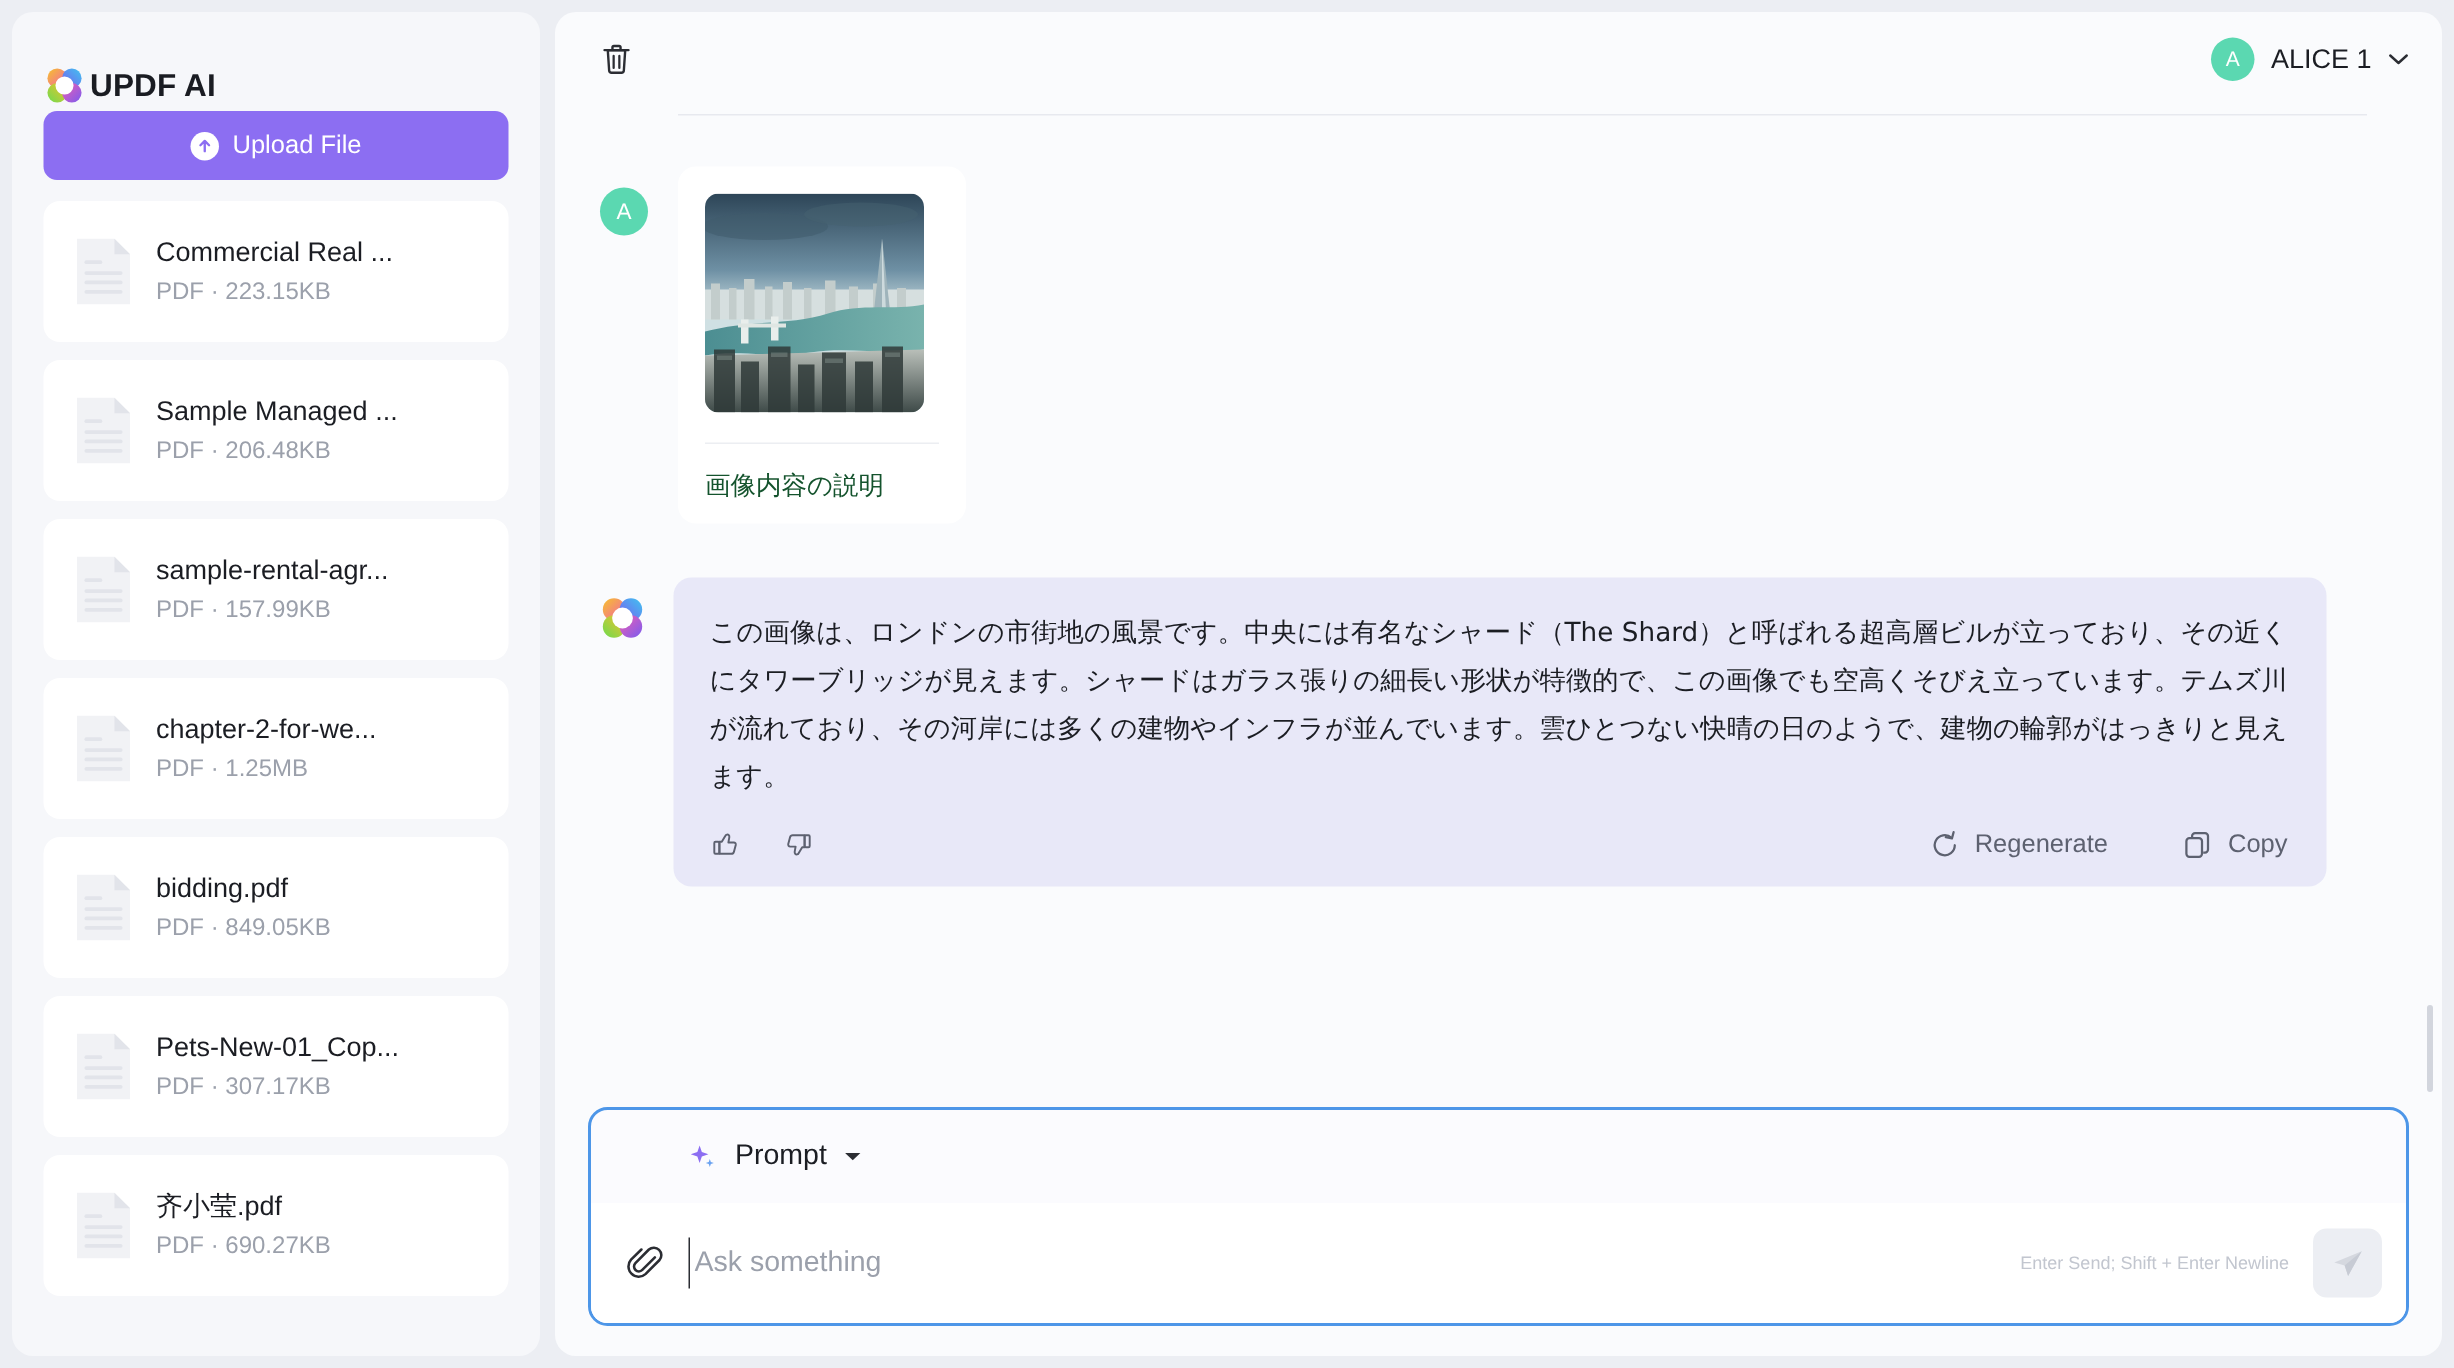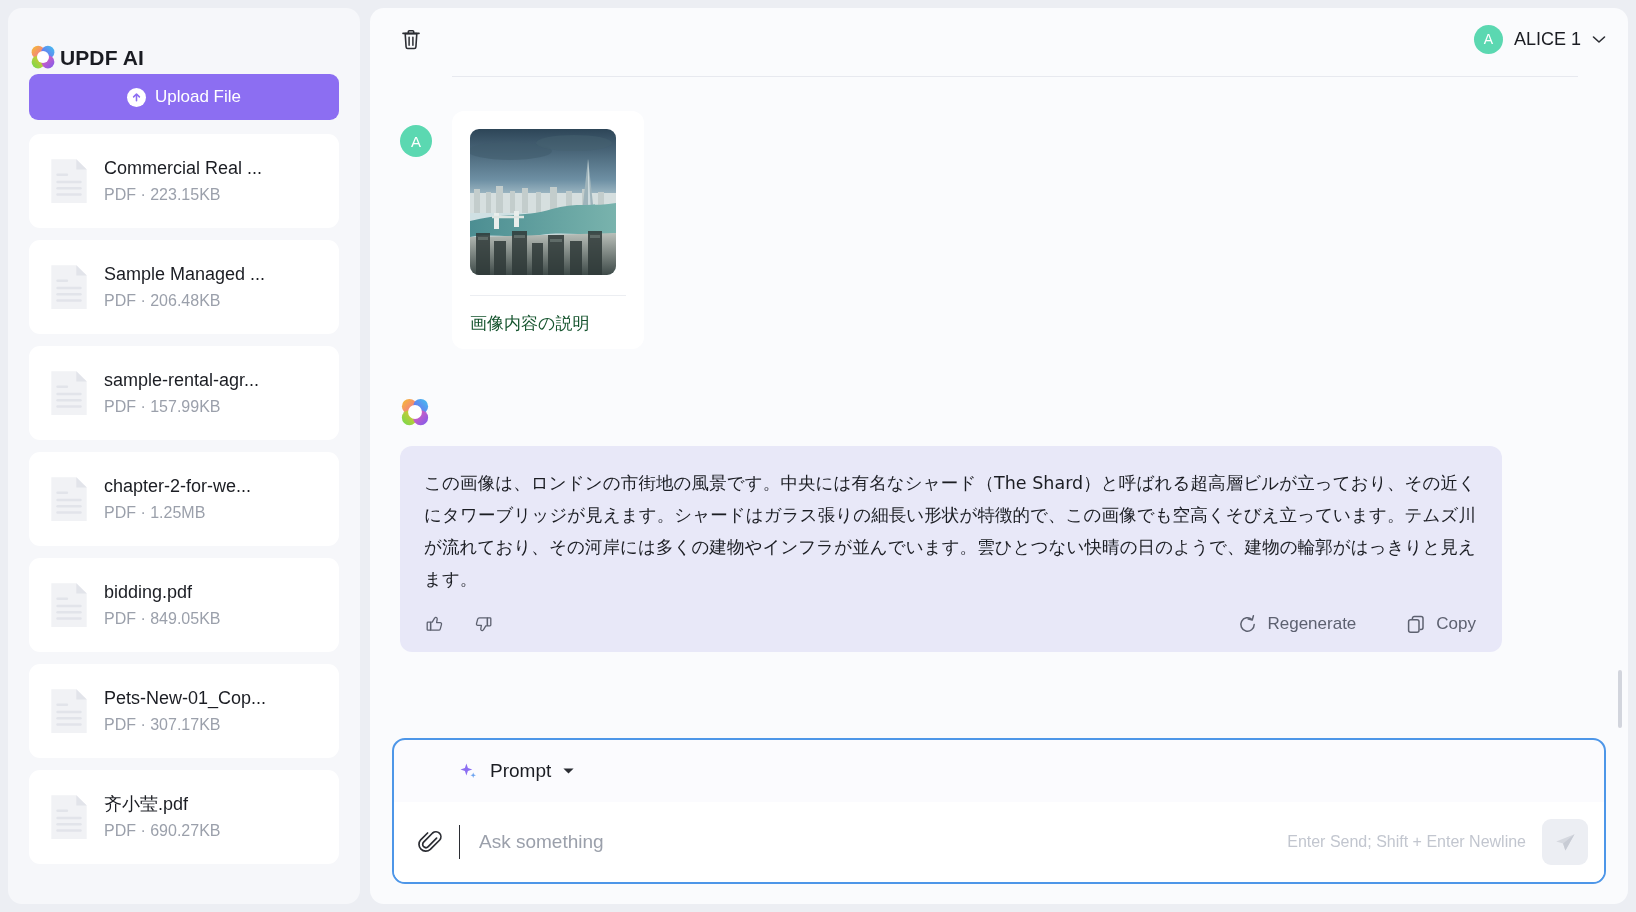--- a/index.html
+++ b/index.html
@@ -200,21 +200,20 @@
     padding-top: 17px;
     line-height: 1.3;
   }
 
   
   .msg-ai {
     display: flex;
     gap: 19px;
     padding: 36px 0 0 8px;
     align-items: flex-start;
-    flex-direction: column;
   }
   .ai-bubble {
     background: #e8e8f8;
     border-radius: 12px;
     padding: 22px 26px 17px 24px;
     flex: 1;
     max-width: 1102px;
   }
   .ai-text {
     font-size: 17.5px;
@@ -286,25 +285,25 @@
   .ask-input {
     flex: 1;
     border: none;
     outline: none;
     font-size: 19px;
     font-family: inherit;
     color: #0c4a6e;
     background: transparent;
     height: 34px;
     border-left: 1.5px solid #2b2d33;
-    padding-left: 19px;
+    padding-left: 3px;
   }
   .ask-input::placeholder { color: #9ba0ab; }
   .hint {
-    font-size: 16px;
+    font-size: 12px;
     color: #c2c6cf;
     white-space: nowrap;
     flex: none;
   }
   .send-btn {
     width: 46px; height: 46px;
     border-radius: 9px;
     background: #eceef3;
     border: none;
     display: flex; align-items: center; justify-content: center;

